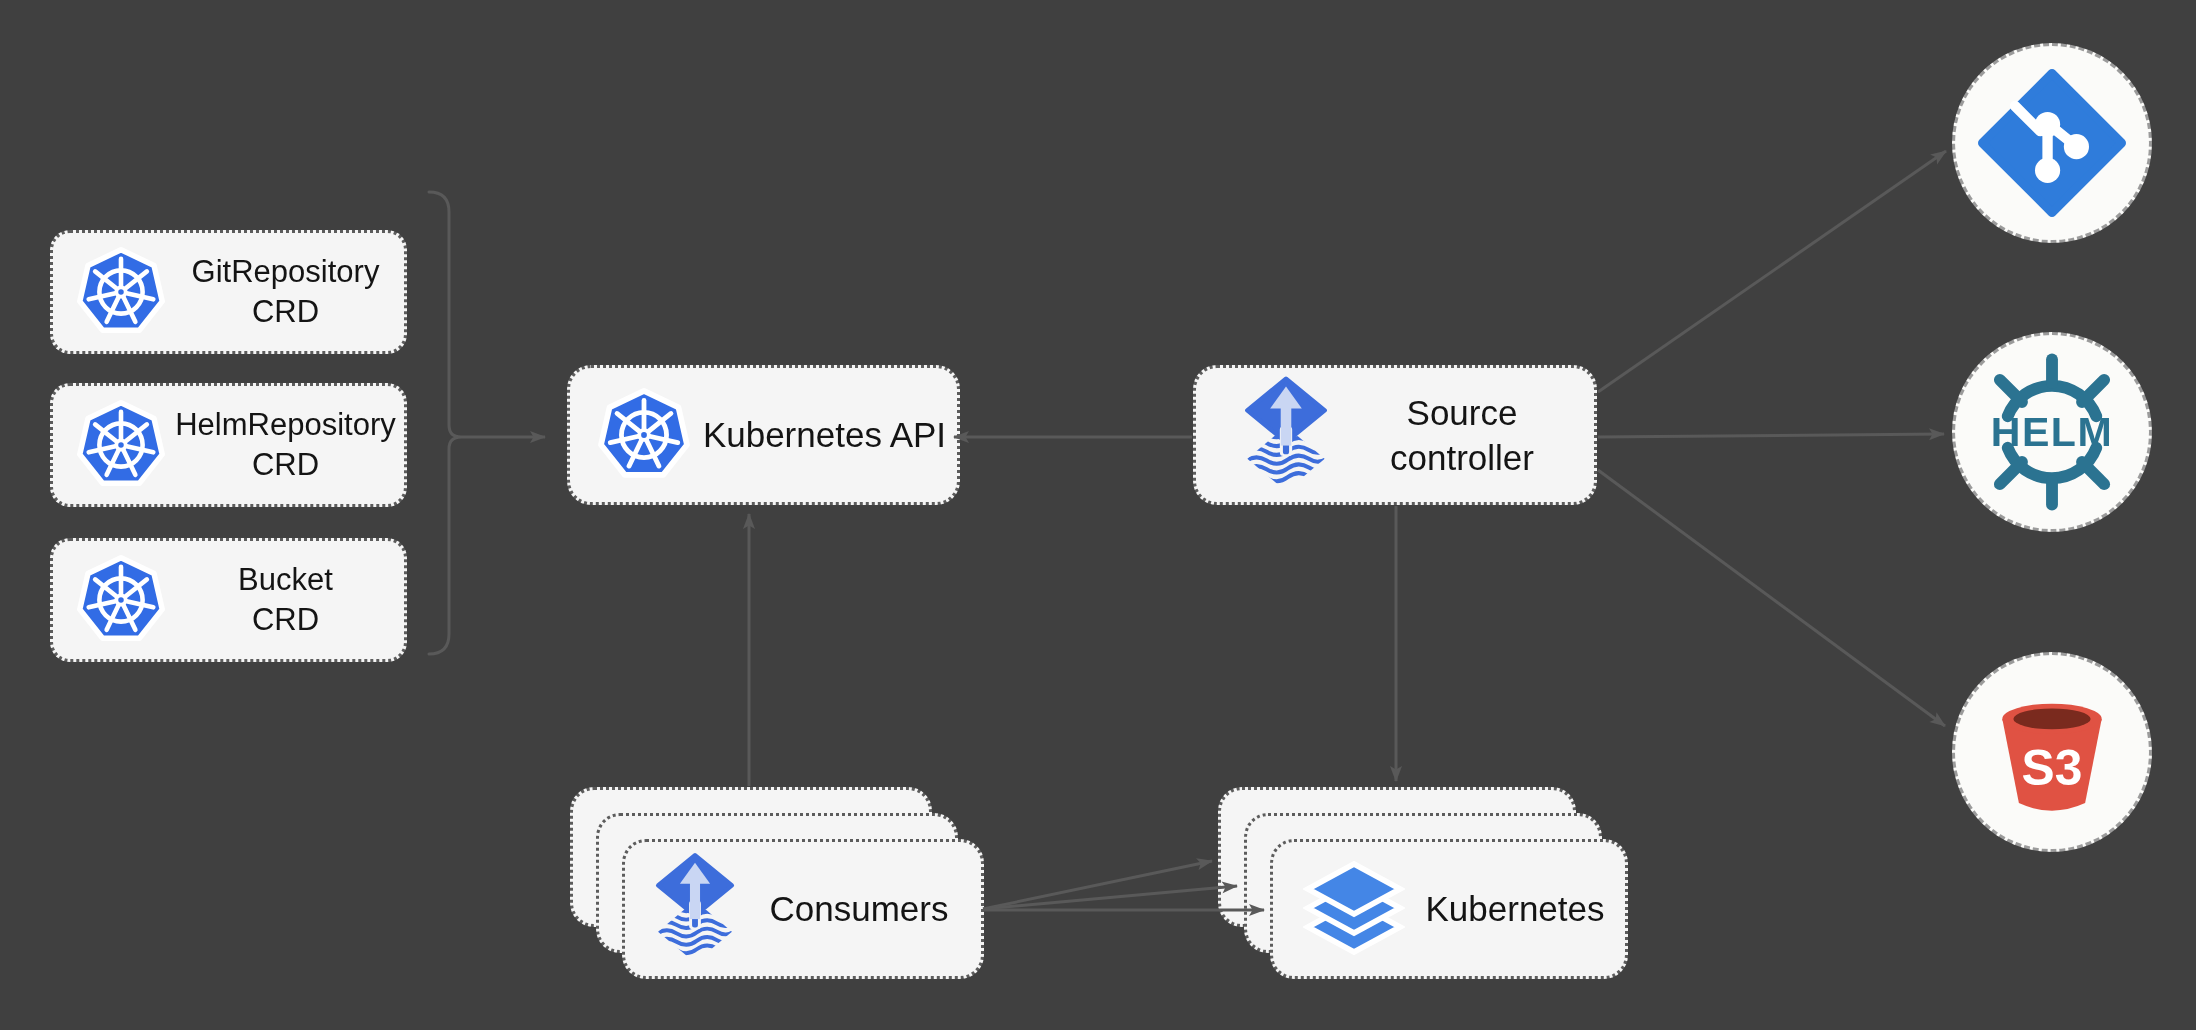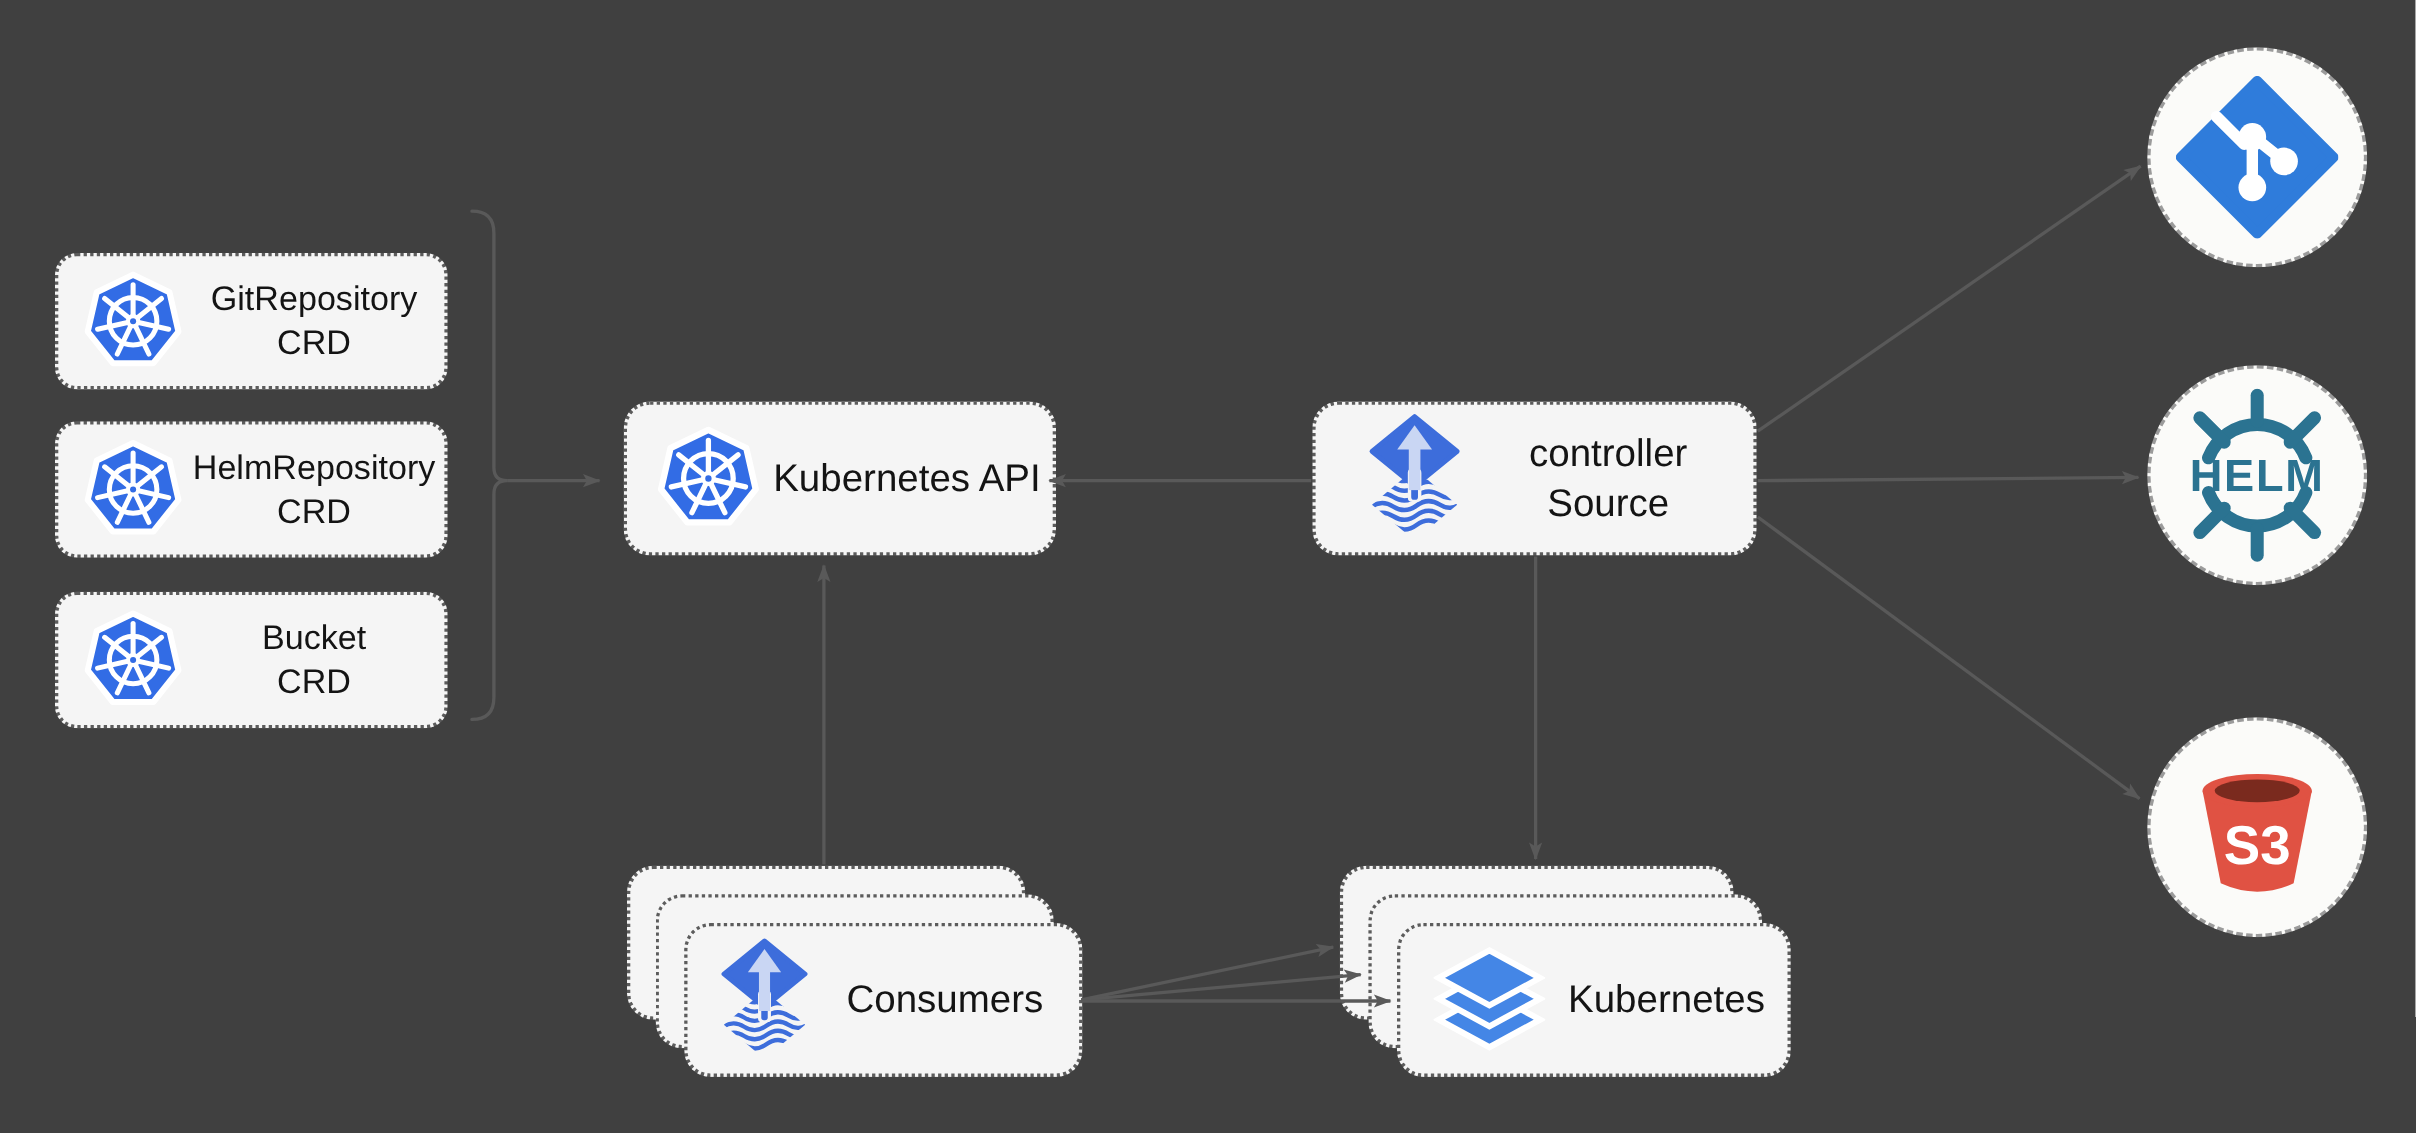--- a/index.html
+++ b/index.html
@@ -179,22 +179,22 @@
         <use href="#sym-k8s"></use>
       </svg>
     <div class="label label-main">Kubernetes API</div>
   </div>
 
   <div class="node" id="source-controller">
     <svg class="flux-icon-svg">
         <use href="#sym-flux"></use>
       </svg>
     <div class="label label-main">
+      <span style="display:block">Source</span>
       <span style="display:block">controller</span>
-      <span style="display:block">Source</span>
     </div>
   </div>
 
   <div class="stack" id="consumers-stack">
     <div class="ghost ghost-back"></div>
     <div class="ghost ghost-mid"></div>
     <div class="node" id="consumers-node">
       <svg class="flux-icon-svg">
           <use href="#sym-flux"></use>
         </svg>

